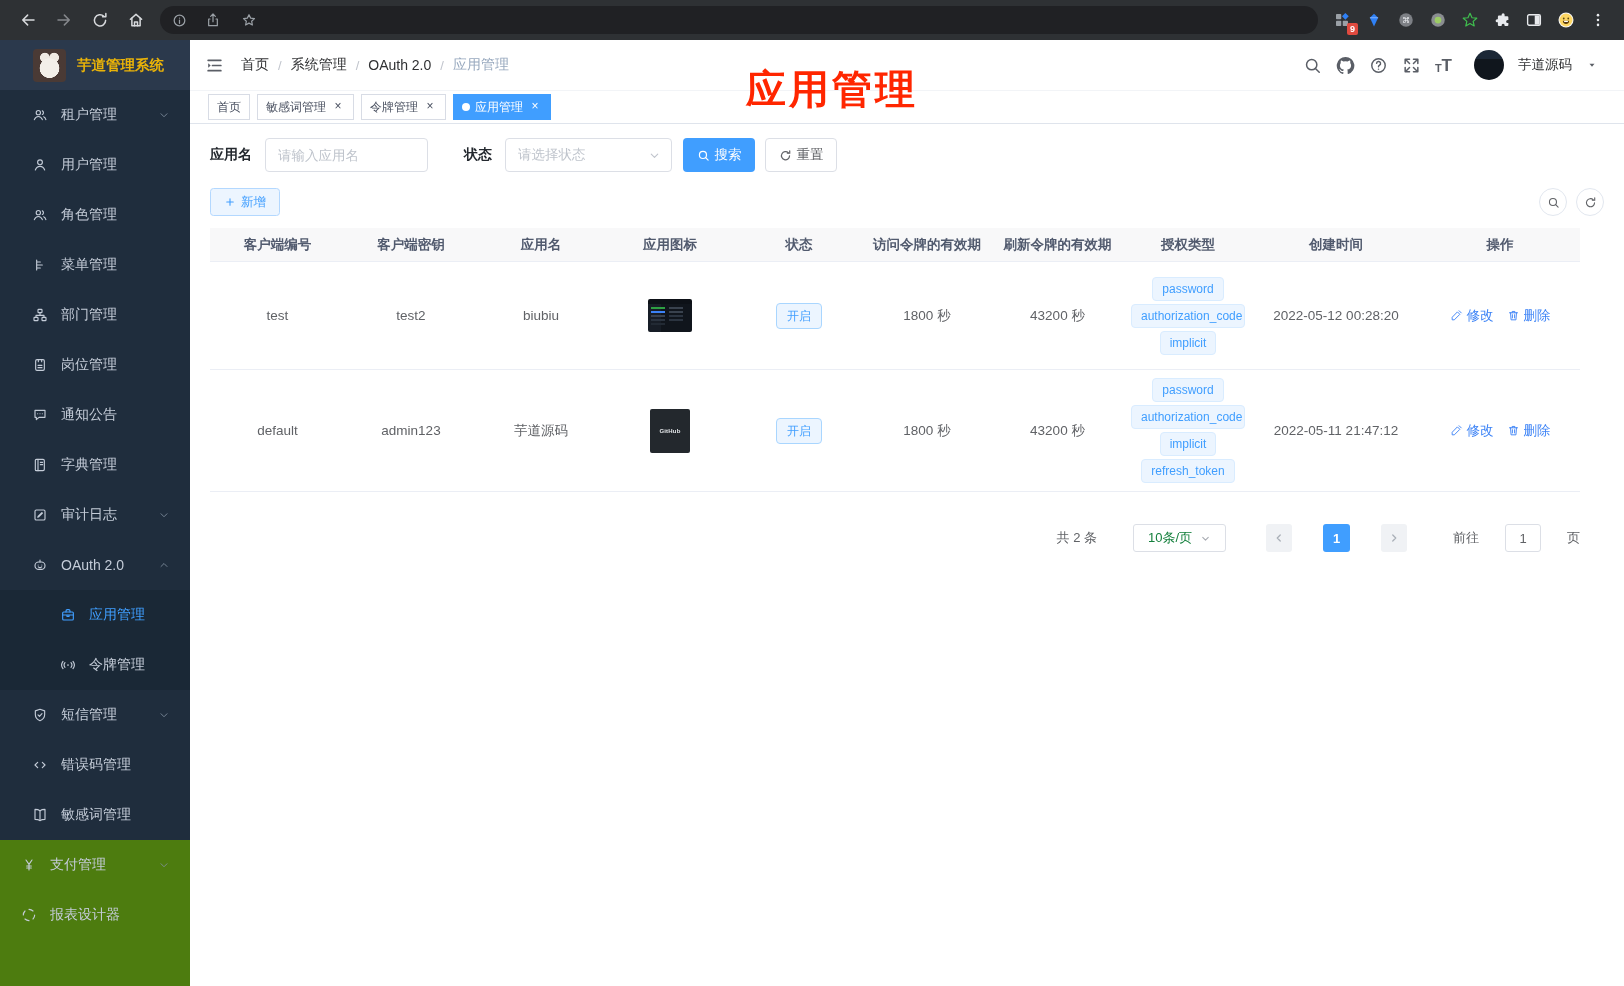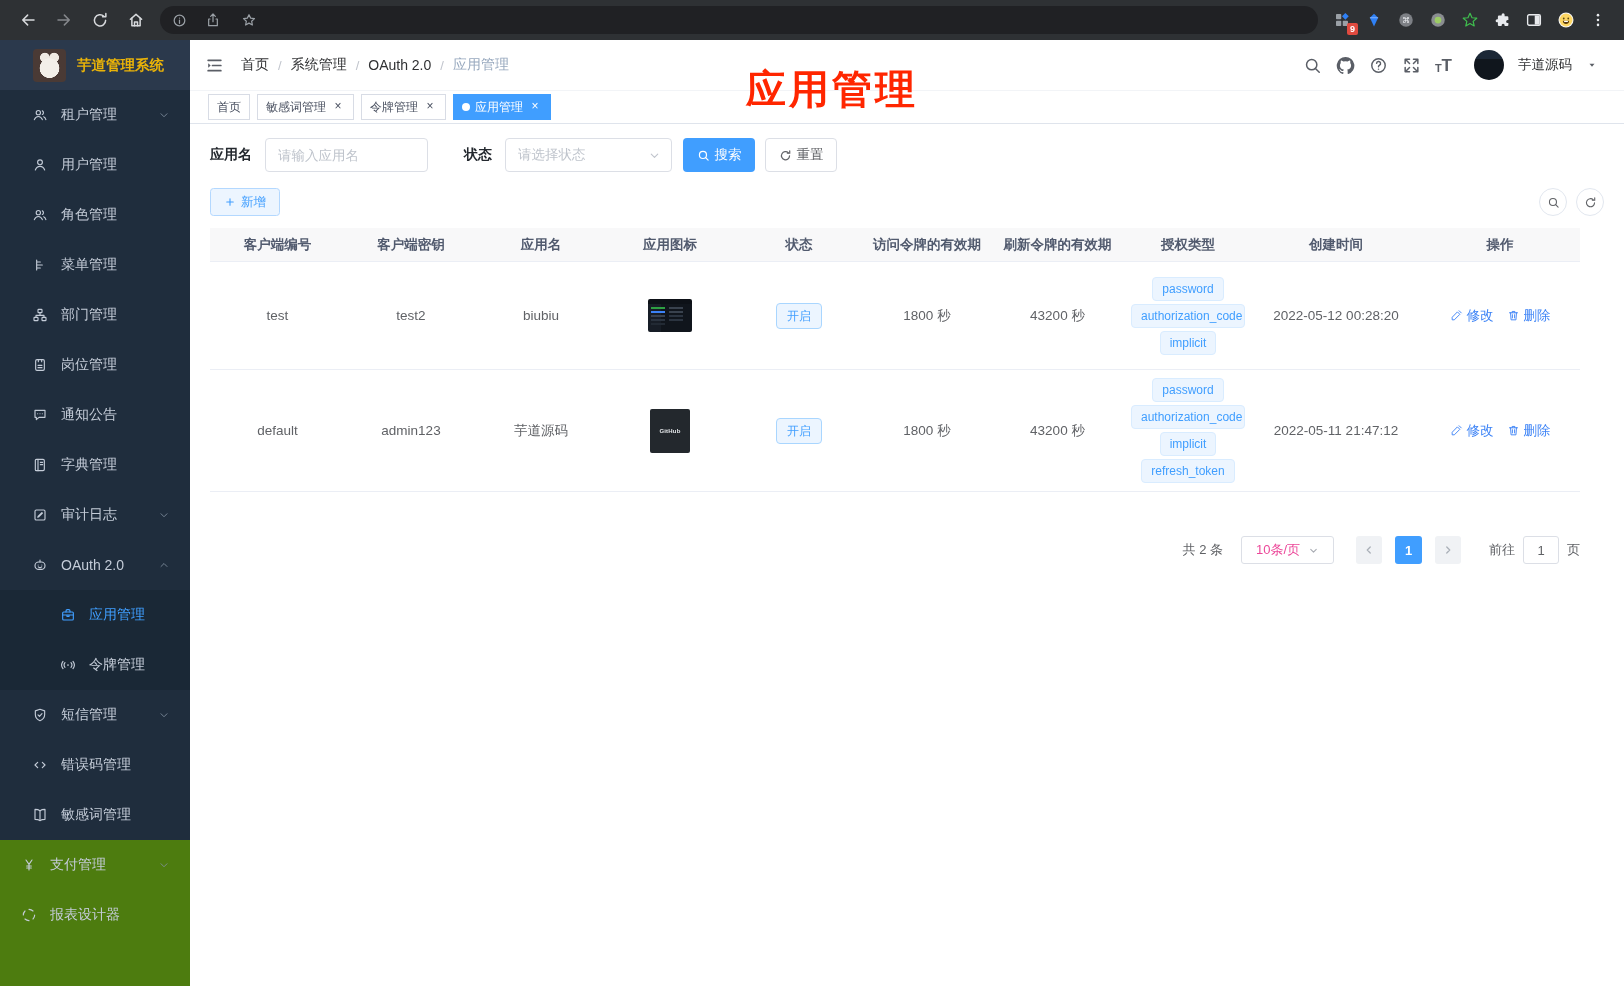--- a/index.html
+++ b/index.html
@@ -112,23 +112,23 @@
   .thumb.github-thumb { width:40px; height:44px; background:#23282d; }
   .thumb-text { color:#e6e9ec; font-size:6px; font-weight:700; letter-spacing:.2px; }
   .status-tag { height:26px; line-height:24px; padding:0 10px; background:#ecf5ff; border:1px solid #a9d6ff; border-radius:4px; color:#409eff; font-size:12px; cursor:default; }
   .grants { display:flex; flex-direction:column; align-items:center; gap:3px; }
   .grant-tag { height:24px; line-height:22px; padding:0 9px; background:#ecf5ff; border:1px solid #d9ecff; border-radius:4px; color:#409eff; font-size:12px; white-space:nowrap; max-width:114px; overflow:hidden; }
   .action-link { display:inline-flex; align-items:center; gap:4px; color:#3b82f6; font-size:13.5px; cursor:pointer; }
   .action-link + .action-link { margin-left:13px; }
   .action-link svg { width:13px; height:13px; }
 
   
-  .pagination { margin-top:44px; width:1370px; display:flex; align-items:center; justify-content:flex-end; gap:0; font-size:13px; color:#606266; }
+  .pagination { margin-top:32px; width:1370px; display:flex; align-items:center; justify-content:flex-end; gap:18px; font-size:13px; color:#606266; }
   .pg-total { margin-right:18px; }
-  .pg-size { width:93px; height:28px; border:1px solid #dcdfe6; border-radius:3px; display:flex; align-items:center; justify-content:center; gap:8px; cursor:pointer; color:#ec4899;text-align:center; }
+  .pg-size { width:93px; height:28px; border:1px solid #dcdfe6; border-radius:3px; display:flex; align-items:center; justify-content:center; gap:8px; cursor:pointer; color:#15803d;text-align:center; }
   .pg-size .sel-ch { width:11px; height:11px; color:#a8abb2; }
   .pg-btn { width:26px; height:28px; border-radius:3px; background:#f0f2f5; display:flex; align-items:center; justify-content:center; color:#aab0b8; margin-left:22px; cursor:pointer; }
   .pg-btn svg { width:12px; height:12px; }
   .pg-page { width:27px; height:28px; border-radius:3px; background:#409eff; color:#fff; font-weight:600; display:flex; align-items:center; justify-content:center; margin-left:13px; cursor:pointer; }
   .pg-btn.next { margin-left:13px; }
   .pg-goto { margin-left:28px; }
   .pg-input { width:36px; height:28px; border:1px solid #dcdfe6; border-radius:3px; text-align:center; font-size:13px; color:#606266; margin:0 8px; outline:none; font-family:inherit; }
 
   svg.ic, .b-ic, .mi, .mi-ch, .nav-ic, .bi, .sel-ch { display:block; }
 </style>

